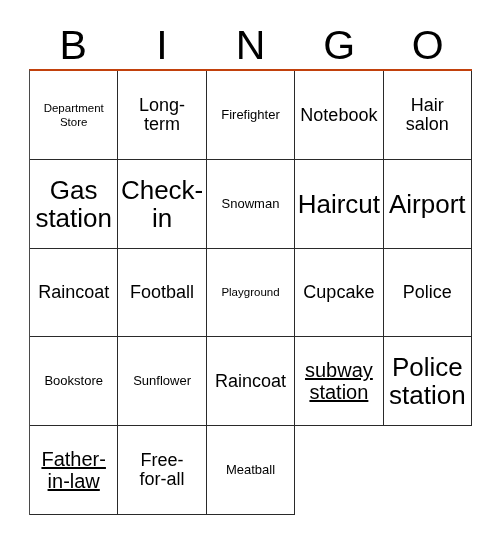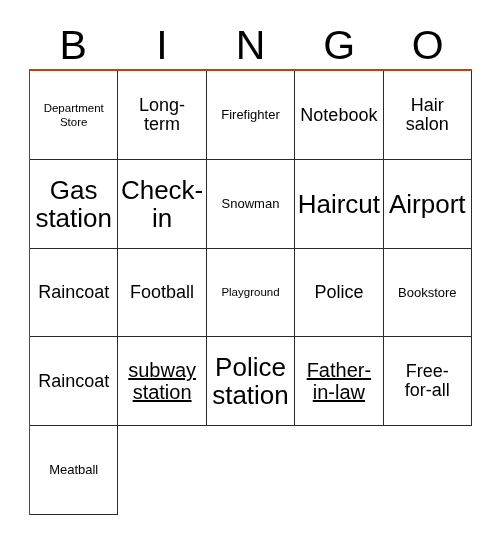--- a/index.html
+++ b/index.html
@@ -143,26 +143,32 @@
 
     <div class="cell">
         <span class="cell-text sz-m">Raincoat</span>
       </div>
     <div class="cell">
         <span class="cell-text sz-m">Football</span>
       </div>
     <div class="cell">
         <span class="cell-text sz-xs">Playground</span>
       </div>
+    <div class="cell">
+        <span class="cell-text sz-m">Cupcake</span>
+      </div>
 
     <div class="cell">
         <span class="cell-text sz-m">Police</span>
       </div>
     <div class="cell">
         <span class="cell-text sz-s">Bookstore</span>
+      </div>
+    <div class="cell">
+        <span class="cell-text sz-s">Sunflower</span>
       </div>
     <div class="cell">
         <span class="cell-text sz-m">Raincoat</span>
       </div>
 
     <div class="cell">
         <span class="cell-text sz-l">subway
 station</span>
       </div>
     <div class="cell">

